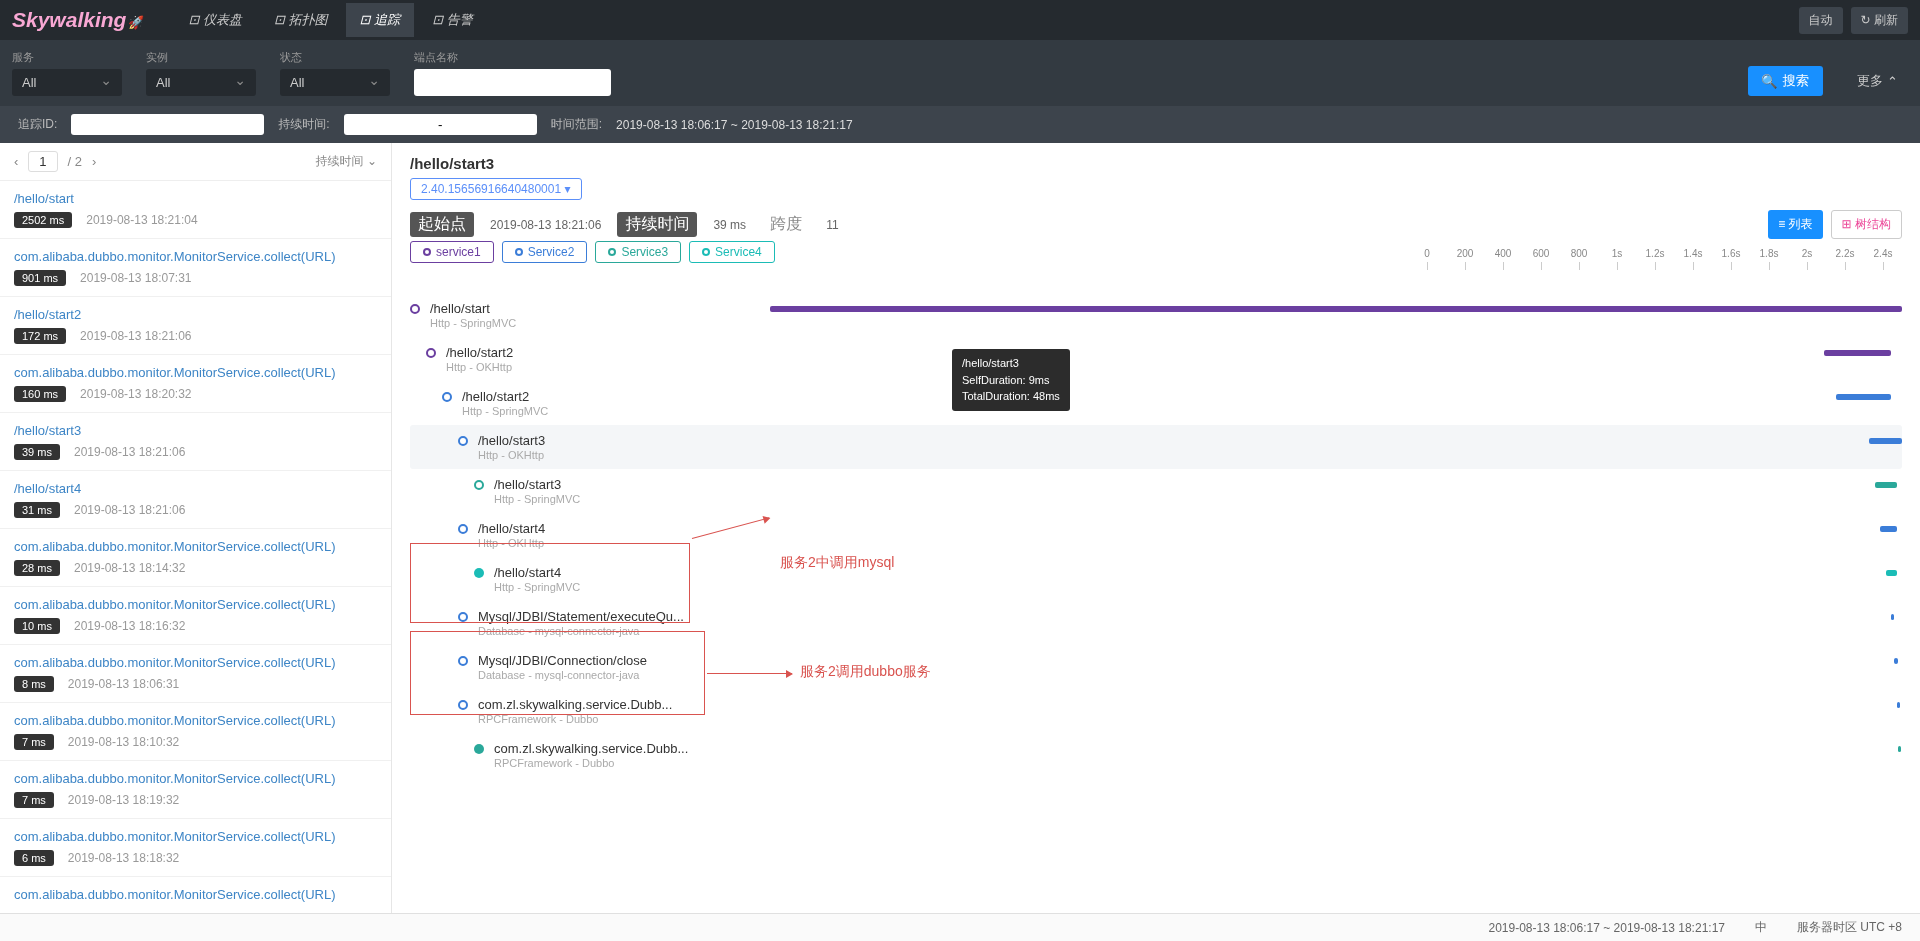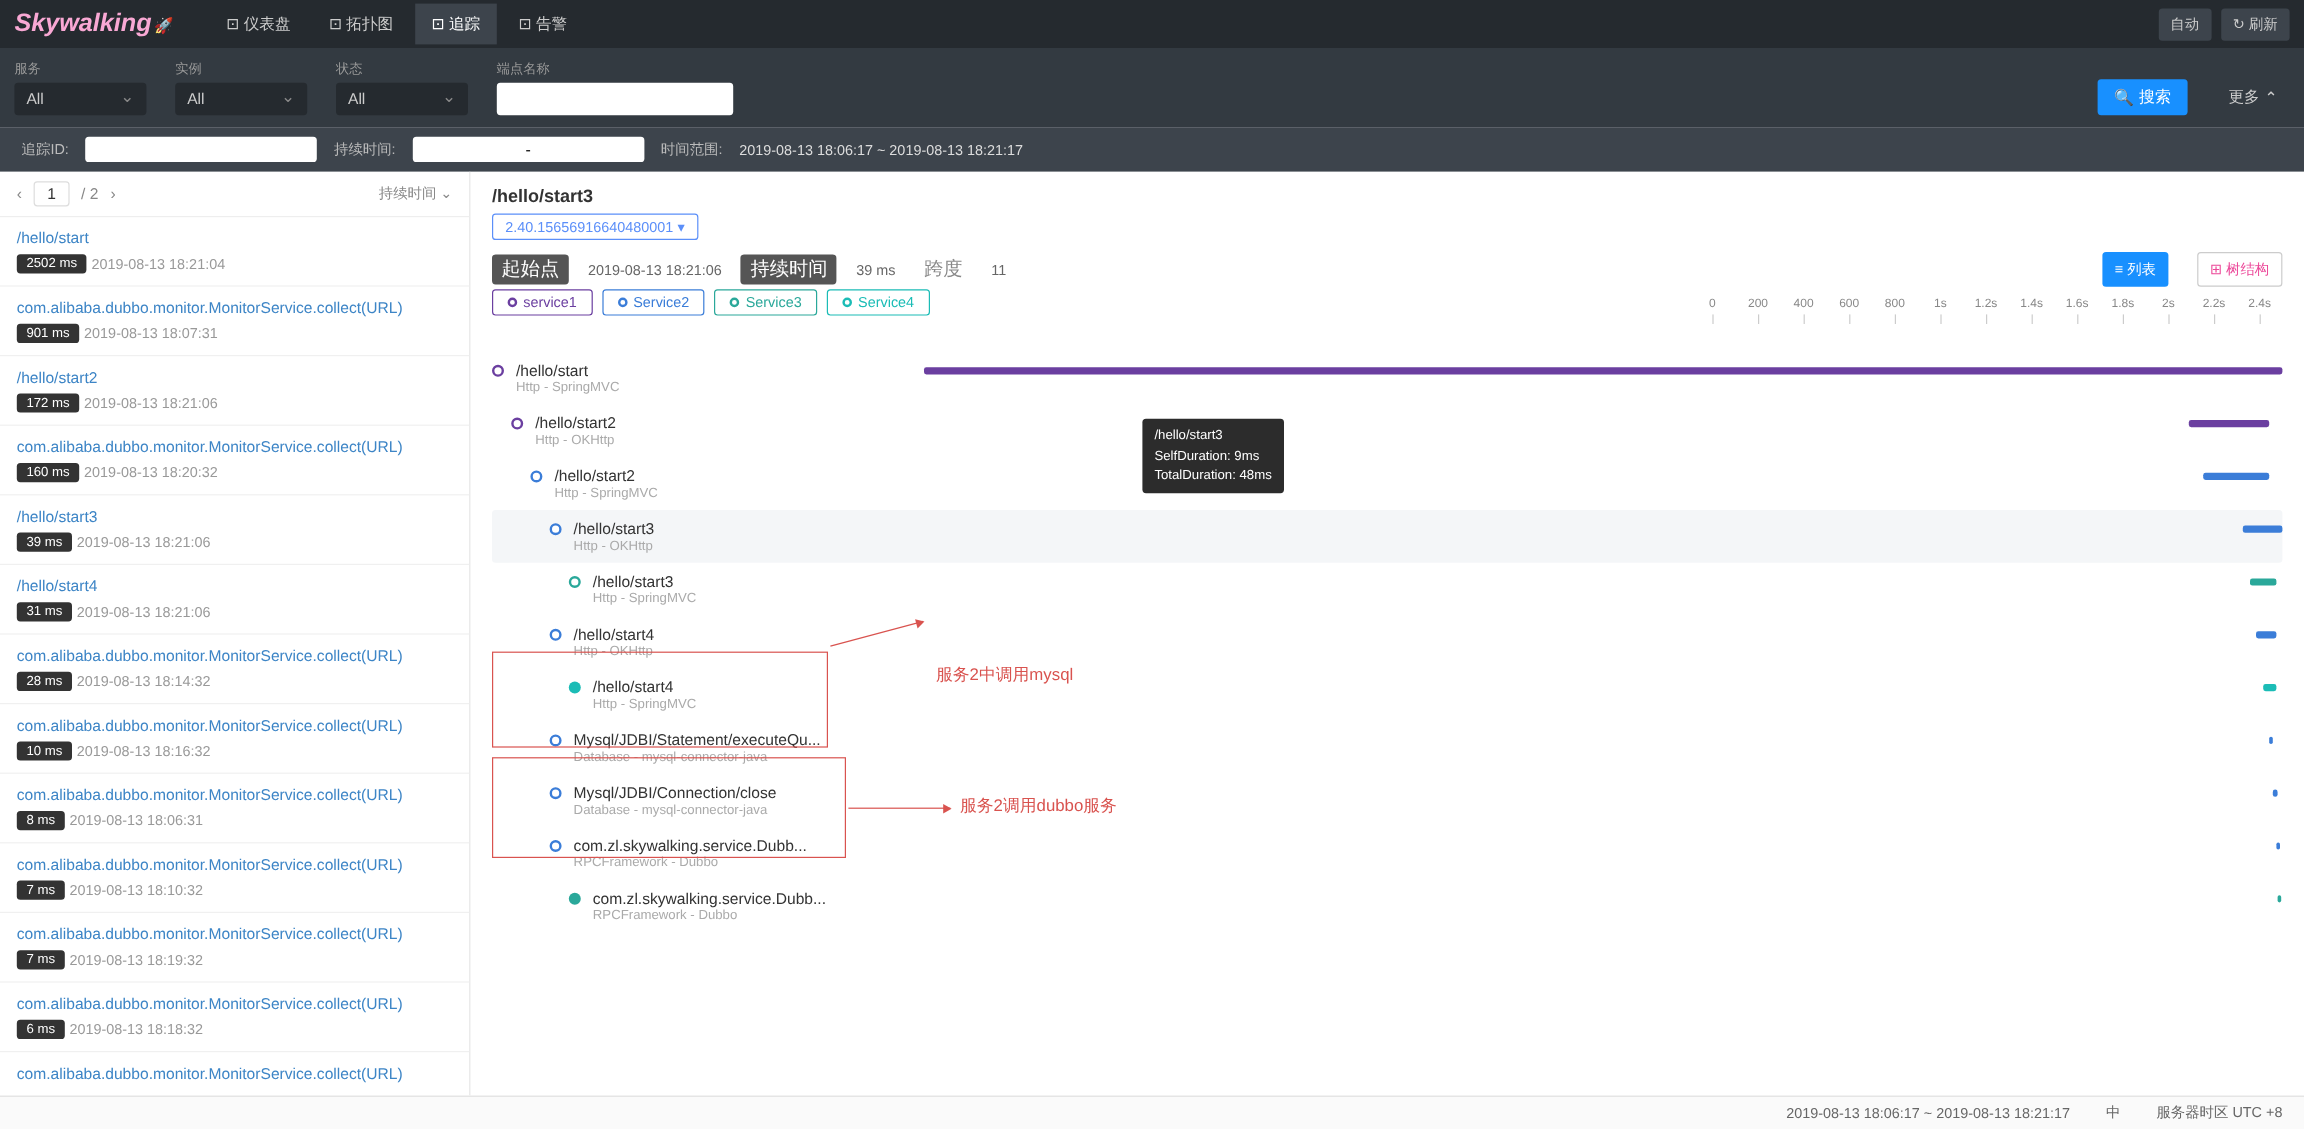--- a/index.html
+++ b/index.html
@@ -5,21 +5,21 @@
 * { box-sizing: border-box; margin: 0; padding: 0; }
 body { font-family: -apple-system, BlinkMacSystemFont, "Segoe UI", Arial, sans-serif; font-size: 13px; color: #333; background: #fff; overflow: hidden; }
 .app { display: flex; flex-direction: column; height: 941px; width: 1920px; }
 
 
 .header { background: #252a2f; color: #ccc; display: flex; align-items: center; height: 40px; padding: 0 12px; }
 .logo { display: flex; align-items: baseline; gap: 2px; margin-right: 30px; }
 .logo-main { font-size: 21px; font-weight: bold; color: #f9a8d4; font-style: italic; }
 .logo-sub { font-size: 10px; color: #999; }
 .nav { display: flex; gap: 4px; }
-.nav-item { display: flex; align-items: center; gap: 6px; padding: 8px 14px; cursor: pointer; color: #ccc; }
+.nav-item { display: flex; align-items: center; gap: 6px; padding: 8px 14px; cursor: pointer; color: #ccc; font-style: italic; }
 .nav-item.active { background: #3d444c; color: #fff; }
 .header-right { margin-left: auto; display: flex; gap: 8px; }
 .btn-dark { background: #3d444c; color: #ccc; border: none; padding: 5px 10px; border-radius: 3px; cursor: pointer; font-size: 12px; }
 
 
 .filter-bar { background: #333a41; padding: 10px 12px; display: flex; gap: 24px; align-items: flex-end; }
 .filter-group { display: flex; flex-direction: column; gap: 4px; }
 .filter-label { font-size: 11px; color: #999; }
 .select { background: #252a2f; color: #ccc; border: none; padding: 6px 30px 6px 10px; border-radius: 3px; min-width: 110px; position: relative; }
 .select::after { content: "⌄"; position: absolute; right: 10px; top: 3px; color: #888; font-size: 14px; }
@@ -35,33 +35,33 @@
 
 .main { flex: 1; display: flex; overflow: hidden; }
 .sidebar { width: 392px; border-right: 1px solid #e6e6e6; display: flex; flex-direction: column; }
 .pager { display: flex; align-items: center; justify-content: space-between; padding: 8px 14px; border-bottom: 1px solid #eee; }
 .pager-nav { display: flex; align-items: center; gap: 10px; color: #888; }
 .pager-nav .cur { border: 1px solid #ddd; padding: 2px 10px; border-radius: 3px; color: #333; }
 .sort-btn { color: #888; font-size: 12px; cursor: pointer; }
 .trace-list { flex: 1; overflow-y: auto; }
 .trace-item { padding: 10px 14px; border-bottom: 1px solid #f0f0f0; cursor: pointer; }
 .trace-item a { color: #3d85c6; text-decoration: none; font-size: 13px; }
-.trace-meta { display: flex; align-items: center; gap: 4px; margin-top: 6px; }
+.trace-meta { display: flex; align-items: center; gap: 14px; margin-top: 6px; }
 .badge { background: #333; color: #fff; padding: 2px 8px; border-radius: 3px; font-size: 11px; font-weight: 500; }
 .ts { color: #999; font-size: 12px; }
 
 
 .content { flex: 1; padding: 12px 18px; overflow: auto; position: relative; }
 .trace-title { font-size: 15px; font-weight: 600; margin-bottom: 6px; }
 .trace-id-sel { display: inline-block; border: 1px solid #5b8ff9; color: #5b8ff9; padding: 3px 10px; border-radius: 3px; font-size: 12px; margin-bottom: 6px; }
 .trace-id-sel::after { content: " ▾"; }
 .meta-row { display: flex; align-items: center; gap: 16px; margin-top: 4px; }
 .meta-label { background: #555; color: #fff; padding: 2px 8px; border-radius: 3px; font-size: 16px; }
 .meta-val { color: #666; font-size: 12px; }
-.view-btns { margin-left: auto; display: flex; gap: 24px; }
+.view-btns { margin-left: auto; display: flex; gap: 8px; }
 .btn-blue { background: #1890ff; color: #fff; border: none; padding: 5px 10px; border-radius: 3px; font-size: 12px; cursor: pointer; }
 .btn-outline { background: #fff; border: 1px solid #ccc; color: #ec4899; padding: 5px 10px; border-radius: 3px; font-size: 12px; cursor: pointer; }
 
 .service-tags { display: flex; gap: 8px; margin: 2px 0; }
 .svc-tag { border: 1px solid; padding: 3px 12px; border-radius: 3px; font-size: 12px; display: flex; align-items: center; gap: 5px; cursor: pointer; }
 .svc-tag .dot { width: 8px; height: 8px; border-radius: 50%; border: 2px solid currentColor; }
 
 .timeline-scale { position: absolute; right: 18px; top: 105px; display: flex; gap: 0; font-size: 10px; color: #888; }
 .timeline-scale div { width: 38px; text-align: center; position: relative; }
 .timeline-scale div::after { content: ""; position: absolute; left: 50%; top: 14px; width: 1px; height: 8px; background: #ccc; }

